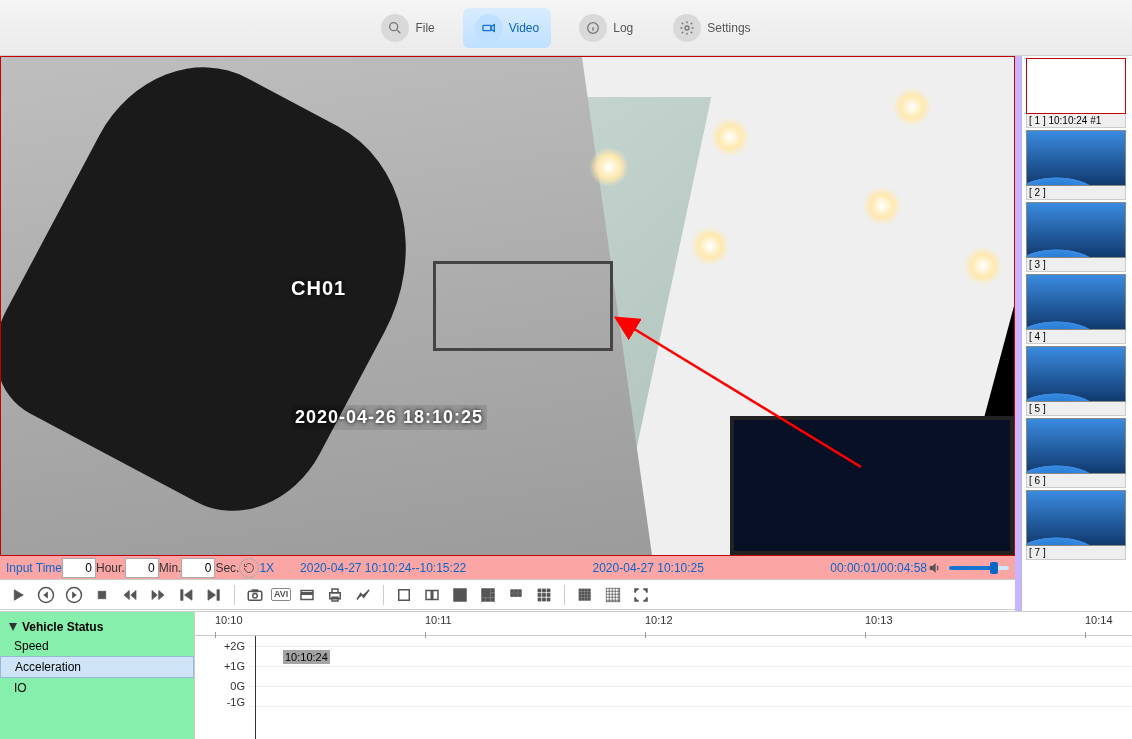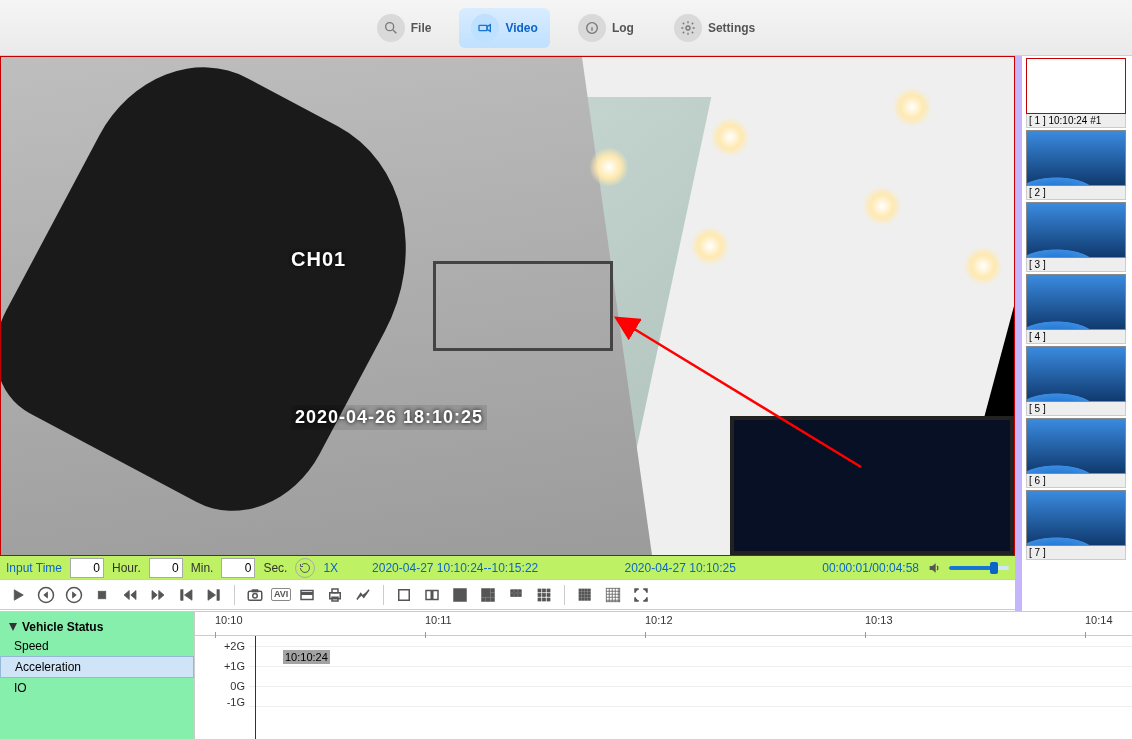--- a/index.html
+++ b/index.html
@@ -1,50 +1,50 @@
 <!DOCTYPE html>
 <html><head>
 <meta charset="utf-8">
 <style>
   * { box-sizing: border-box; margin: 0; padding: 0; }
   html, body { width: 1132px; height: 739px; font-family: "Segoe UI", Arial, sans-serif; font-size: 12px; background: #fff; overflow: hidden; }
   .app { width: 1132px; height: 739px; display: flex; flex-direction: column; }
 
   
   .topnav { height: 56px; background: linear-gradient(#f5f5f5,#eaeaea); border-bottom:1px solid #d0d0d0; display:flex; align-items:center; justify-content:center; gap:16px; }
-  .nav-item { display:flex; align-items:center; gap:6px; padding:6px 12px; border-radius:6px; cursor:pointer; color:#555;font-weight:bold; }
+  .nav-item { display:flex; align-items:center; gap:6px; padding:6px 12px; border-radius:6px; cursor:pointer; color:#555; }
   .nav-item .ico { width:28px; height:28px; border-radius:50%; background:#d9d9d9; display:flex; align-items:center; justify-content:center;}
   .nav-item.active { background:linear-gradient(#d9ecff,#bfe0ff); color:#0b64c8; }
   .nav-item.active .ico { background: #bfe0ff; }
   .nav-item svg { width:16px; height:16px; stroke:#777; fill:none; stroke-width:2; }
   .nav-item.active svg { stroke:#1775d1; }
 
   
   .mainrow { display:flex; height:555px; }
   .video-area { width:1015px; position:relative; }
   .video-frame { width:1015px; height:500px; border:1px solid #c40000; position:relative; background:#000; }
 
   
   .scene { position:absolute; inset:0; overflow:hidden; }
   .ceiling { position:absolute; left:35%; top:0; right:0; bottom:0; background:#efefef; transform:skewX(-15deg); }
   .office { position:absolute; left:0; top:0; width:55%; height:100%; background:linear-gradient(#bfbfbf,#9b9b9b); transform:rotate(-8deg) scale(1.2); }
   .person { position:absolute; left:4%; top:6%; width:34%; height:80%; background:#1a1a1a; transform:rotate(28deg); border-radius:30% 40% 25% 20%; }
   .light { position:absolute; width:40px; height:40px; border-radius:50%; background:radial-gradient(#fff,#ffe9b0 40%,transparent 70%); }
   .l1{left:58%;top:18%} .l2{left:70%;top:12%} .l3{left:85%;top:26%} .l4{left:95%;top:38%} .l5{left:88%;top:6%} .l6{left:68%;top:34%}
   .glass { position:absolute; left:38%; top:8%; width:28%; height:78%; background:linear-gradient(135deg,rgba(175,200,190,.6),rgba(140,170,160,.6)); transform:skewX(-12deg);}
   .monitor { position:absolute; right:0; bottom:0; width:28%; height:28%; background:#081025; border:4px solid #222; }
-  .osd-ch { position:absolute; left:290px; top:191px; color:#fff; font-weight:bold; font-size:20px; letter-spacing:1px; text-shadow:0 0 4px #000;}
+  .osd-ch { position:absolute; left:290px; top:220px; color:#fff; font-weight:bold; font-size:20px; letter-spacing:1px; text-shadow:0 0 4px #000;}
   .osd-ts { position:absolute; left:290px; top:348px; color:#fff; font-weight:bold; font-size:18px; letter-spacing:1px; text-shadow:0 0 4px #000; background:rgba(0,0,0,.1); padding:2px 4px;}
   .roi-box { position:absolute; left:432px; top:204px; width:180px; height:90px; border:3px solid #444; }
 
   
   .arrow { position:absolute; pointer-events:none; left:430px; top:190px; }
 
   
-  .info { height:24px; display:flex; align-items:center; gap:8px; padding:2px 6px; background:#bef264; color:#0b64c8; border-bottom:1px solid #ccc; }
+  .info { height:24px; display:flex; align-items:center; gap:0; padding:2px 6px; background:#fca5a5; color:#0b64c8; border-bottom:1px solid #ccc; }
   .info label { color:#0b64c8; }
   .info input { width:34px; text-align:right; padding:2px 3px; border:1px solid #aaa; font-size:12px; }
   .info .txt { color:#0b64c8; }
   .info .black { color:#333; }
   .spin { width:20px;height:20px;border-radius:50%;border:1px solid #aaa;display:flex;align-items:center;justify-content:center;cursor:pointer;}
   .spacer { flex:1; }
   .vol { display:flex;align-items:center;gap:6px;}
   .vol-track{width:60px;height:4px;background:#cfe6fb;position:relative;border-radius:2px;}
   .vol-fill{position:absolute;left:0;top:0;height:100%;width:75%;background:#1775d1;border-radius:2px;}
   .vol-thumb{position:absolute;left:75%;top:-4px;width:8px;height:12px;background:#0b64c8;border-radius:2px;transform:translateX(-50%);}

